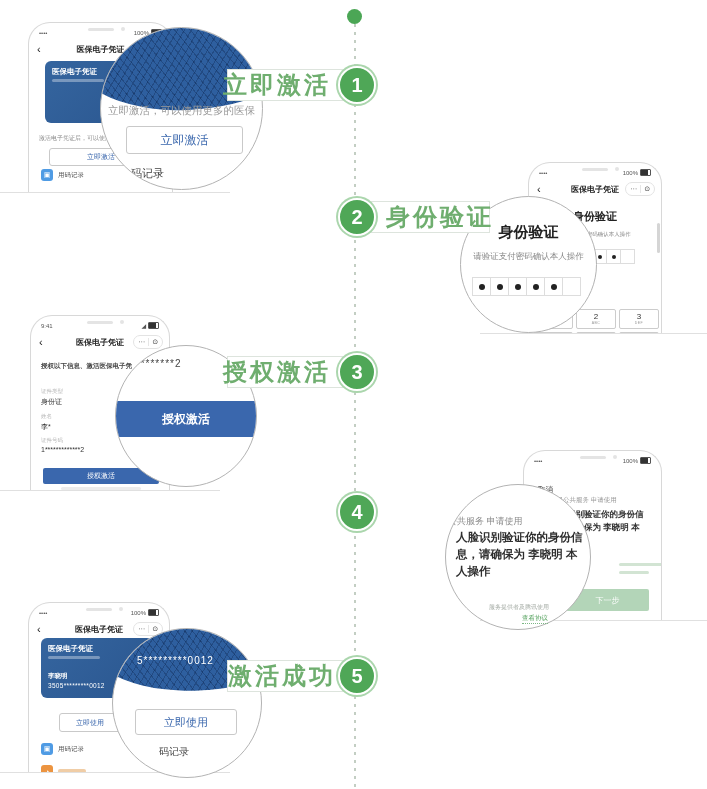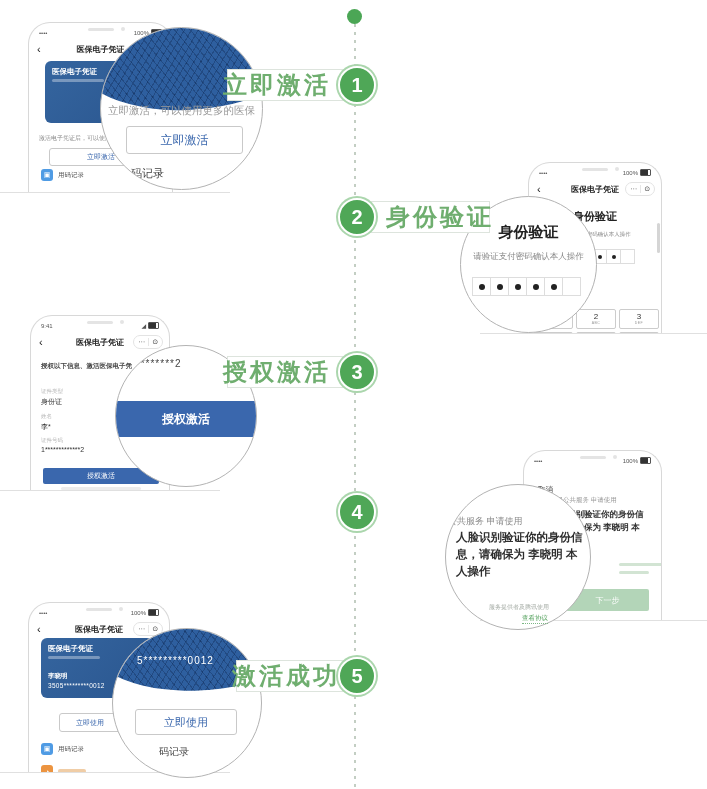--- a/index.html
+++ b/index.html
@@ -351,20 +351,20 @@
     </div>
   </div>
 
   <div class="mag" style="left:112px;top:628px;width:150px;height:150px">
     <div class="zoomcard" style="left:-25px;top:-38px;width:210px;height:100px;transform:rotate(-4deg);border-radius:0 0 45% 55%/0 0 40px 55px"></div>
     <div class="magmask" style="left:24px;top:26px;color:#fff;font-size:10px">5*********0012</div>
     <div class="obtn" style="left:22px;top:80px;width:100px;height:24px;font-size:11px">立即使用</div>
     <div class="magrecord" style="left:46px;top:116px;font-size:10px">码记录</div>
   </div>
 
-  <div class="step-box" style="left:236px;top:660px;width:131px;padding-right:26px;justify-content:flex-end">
+  <div class="step-box" style="left:227px;top:660px;width:131px;padding-right:26px;">
     <span class="step-label">激活成功</span>
   </div>
   <div class="step-circle" style="left:338px;top:657px">
       <span>5</span>
     </div>
 
 </div>
 
 </body></html>

